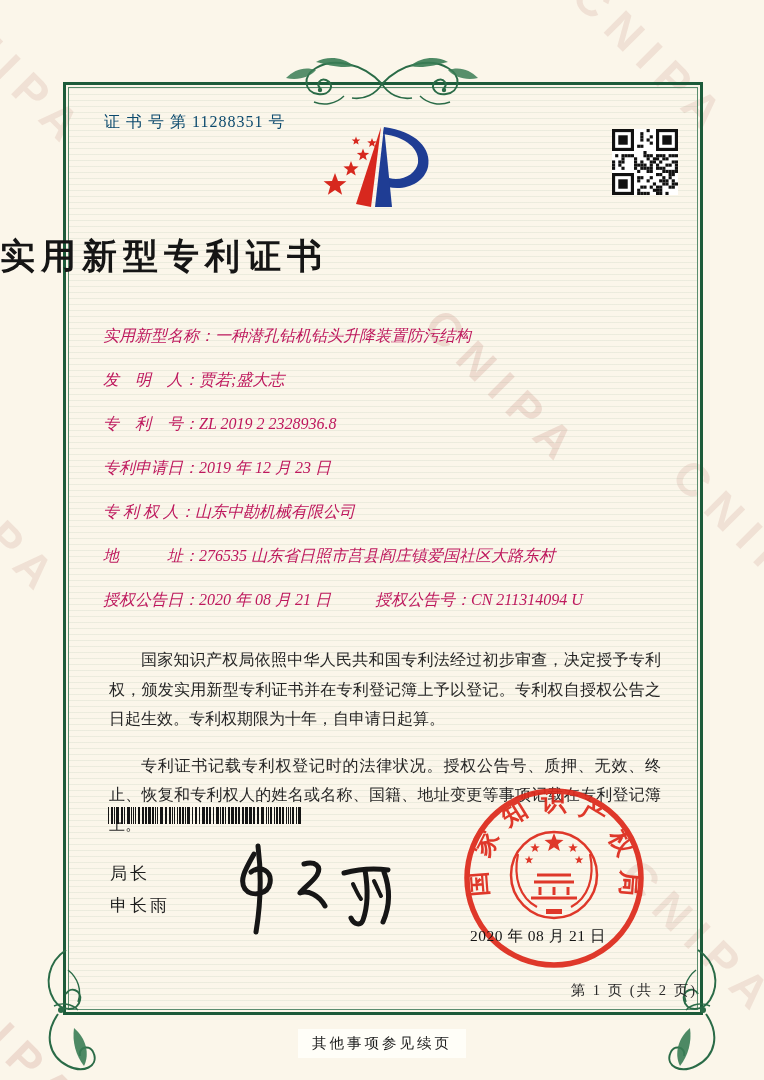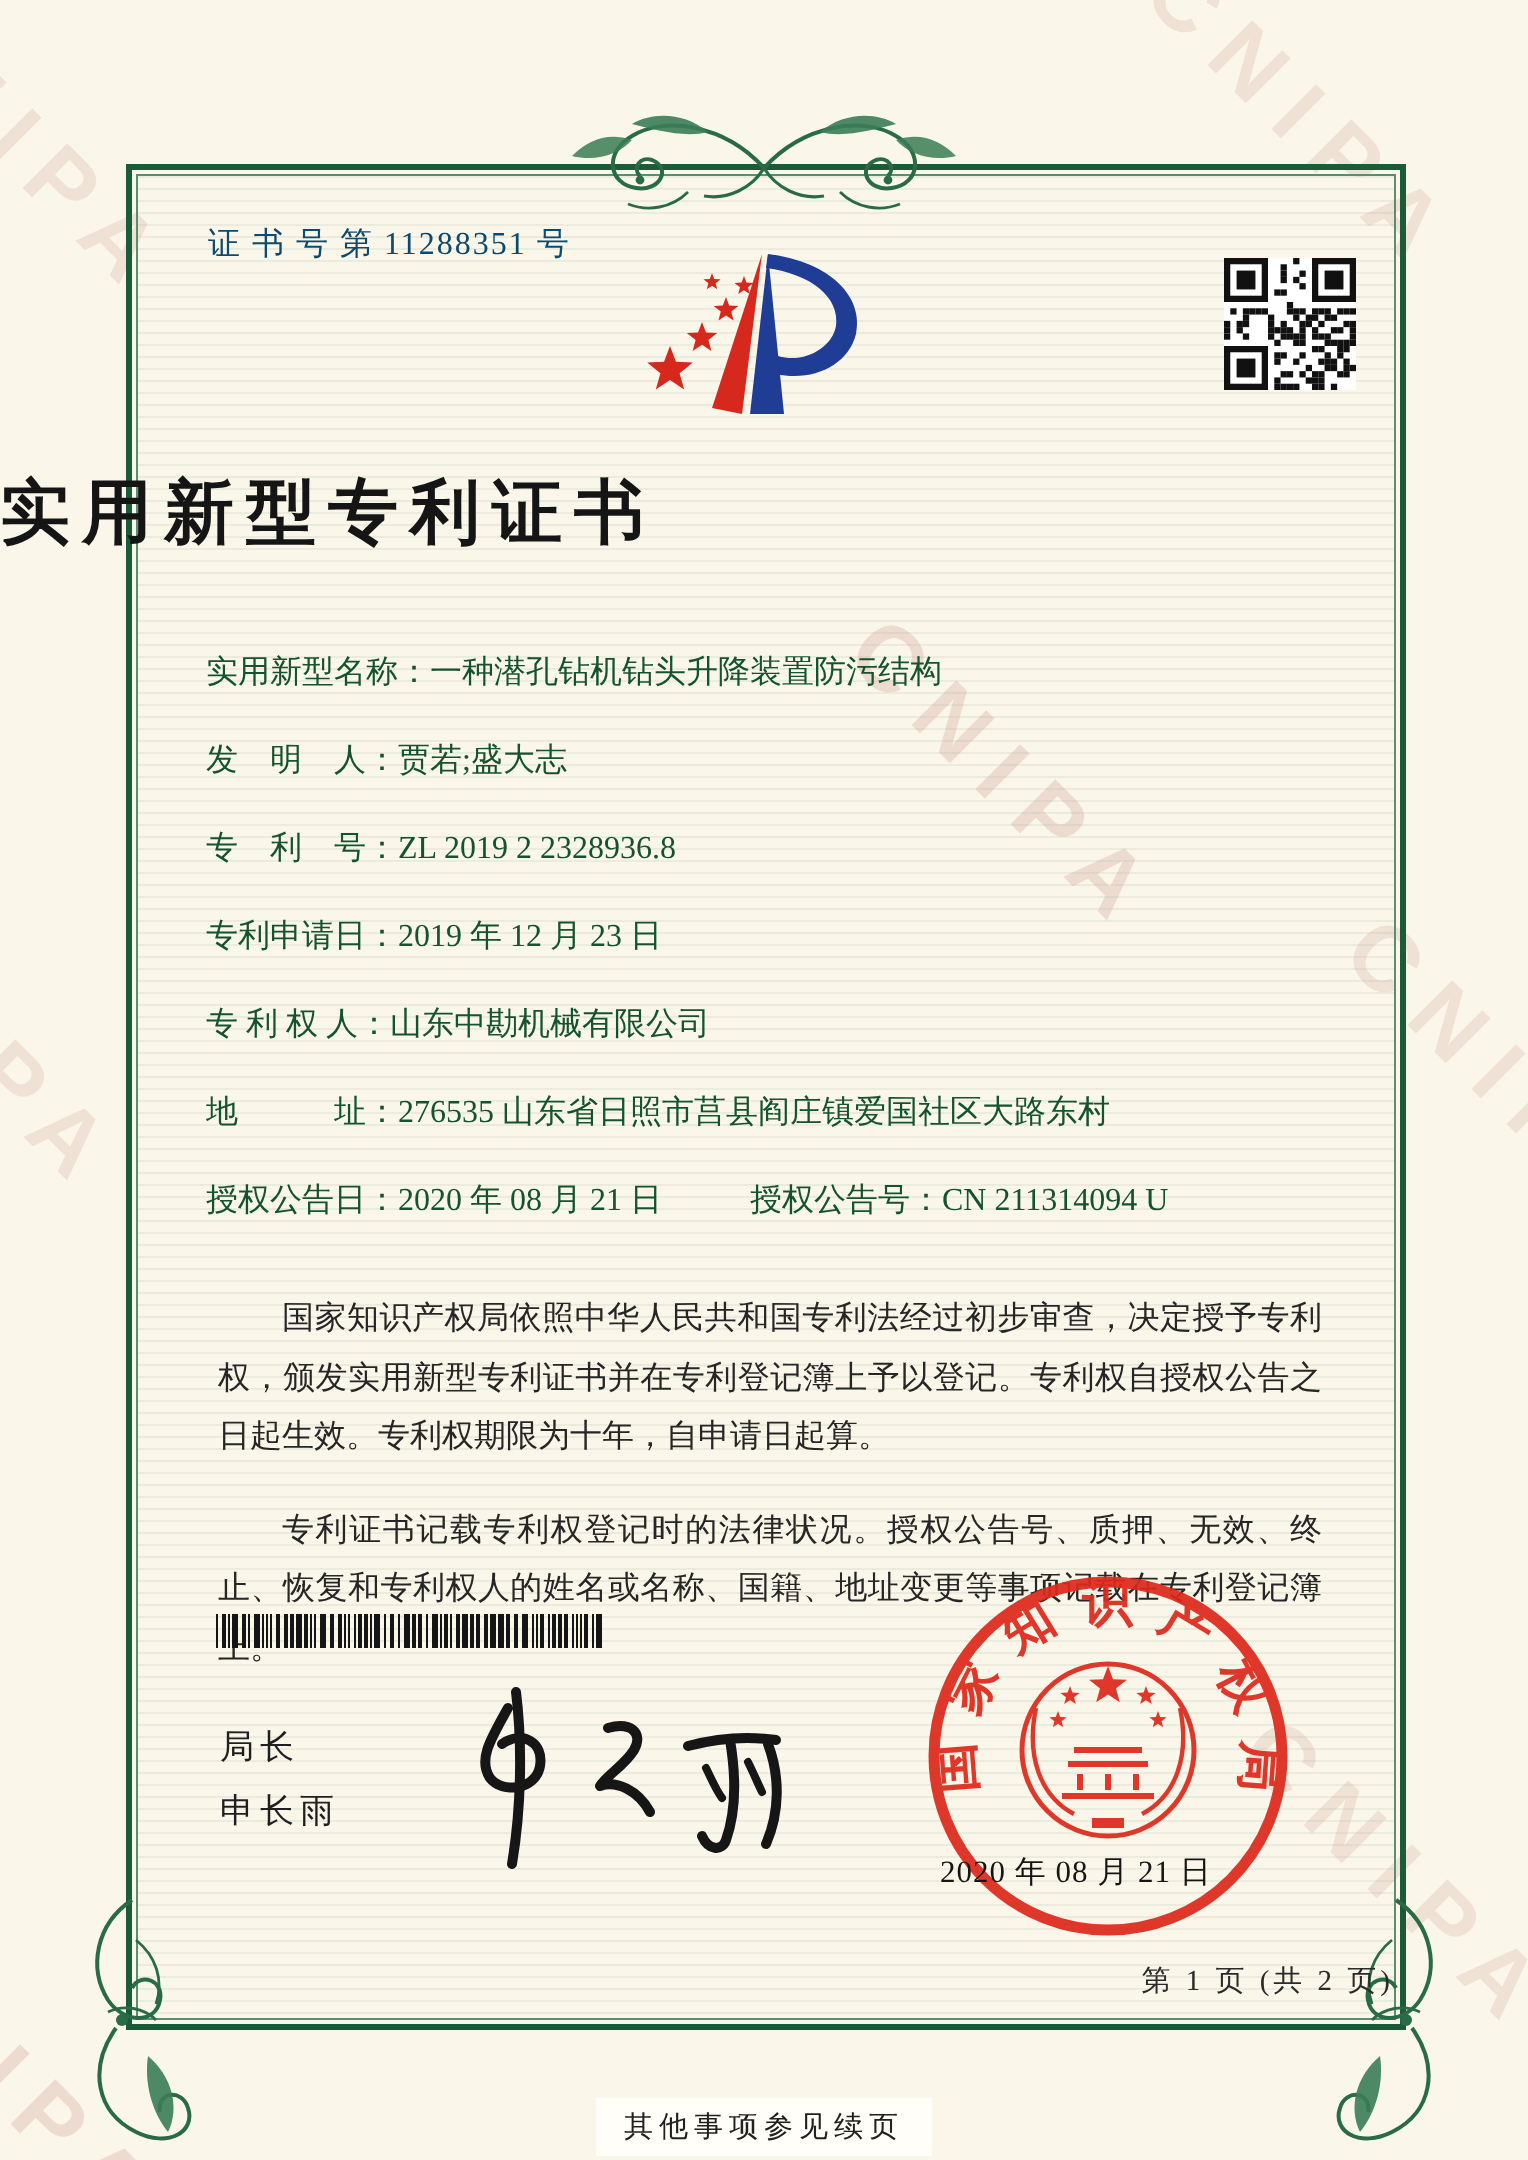--- a/index.html
+++ b/index.html
@@ -35,42 +35,42 @@
       rgba(255,255,255,0.0) 1px, rgba(255,255,255,0.0) 6px);
   }
   .abs{position:absolute;z-index:2;}
   .cert-no{left:104px;top:112px;font-size:16px;letter-spacing:1px;color:#0c4a6e;}
   .logo{left:318px;top:119px;}
   .qr{left:612px;top:129px;}
   .title{
     left:0;top:233px;width:764px;
     font-size:35px;font-weight:bold;letter-spacing:6px;color:#151515;
   }
-  .row{left:103px;font-size:16px;white-space:nowrap;color:#14532d;}
+  .row{left:103px;font-size:16px;white-space:nowrap;color:#be185d;font-style:italic;}
   .r1{top:326px}.r2{top:370px}.r3{top:414px}.r4{top:458px}
   .r5{top:502px}.r6{top:546px}.r7{top:590px}
   .pair2{margin-left:40px;}
   .paras{
     left:92px;top:628px;width:586px;font-size:16px;line-height:29.5px;
     text-align:justify;color:#262626;
   }
   .paras p{margin:17px;text-indent:2em;}
   .barcode{left:108px;top:807px;}
   .signer-title{left:110px;top:862px;font-size:17px;letter-spacing:3px;color:#1f1f1f;}
   .signer-name{left:110px;top:894px;font-size:17px;letter-spacing:3px;color:#1f1f1f;text-align:right;}
   .signature{left:216px;top:840px;}
   .seal{left:458px;top:782px;opacity:0.93;}
   .seal-date{
     left:470px;top:926px;width:160px;font-size:15.5px;color:#161616;
     letter-spacing:0.5px;white-space:nowrap;z-index:3;
   }
   .page-num{left:63px;top:981px;width:634px;text-align:right;font-size:14.5px;letter-spacing:2px;color:#2a2a2a;}
   .note{
     left:50%;top:1029px;transform:translateX(-50%);
-    background:#fffef8;padding:5px 14px;font-size:14.5px;letter-spacing:3px;color:#202020;margin-top:20px;
+    background:#fffef8;padding:5px 14px;font-size:14.5px;letter-spacing:3px;color:#202020;
   }
   .flourish-top{left:258px;top:50px;}
   .flourish-bl{left:34px;top:944px;}
   .flourish-br{left:630px;top:944px;}
   svg{display:block;}
 </style>
 </head>
 <body>
 
 <div class="page">

